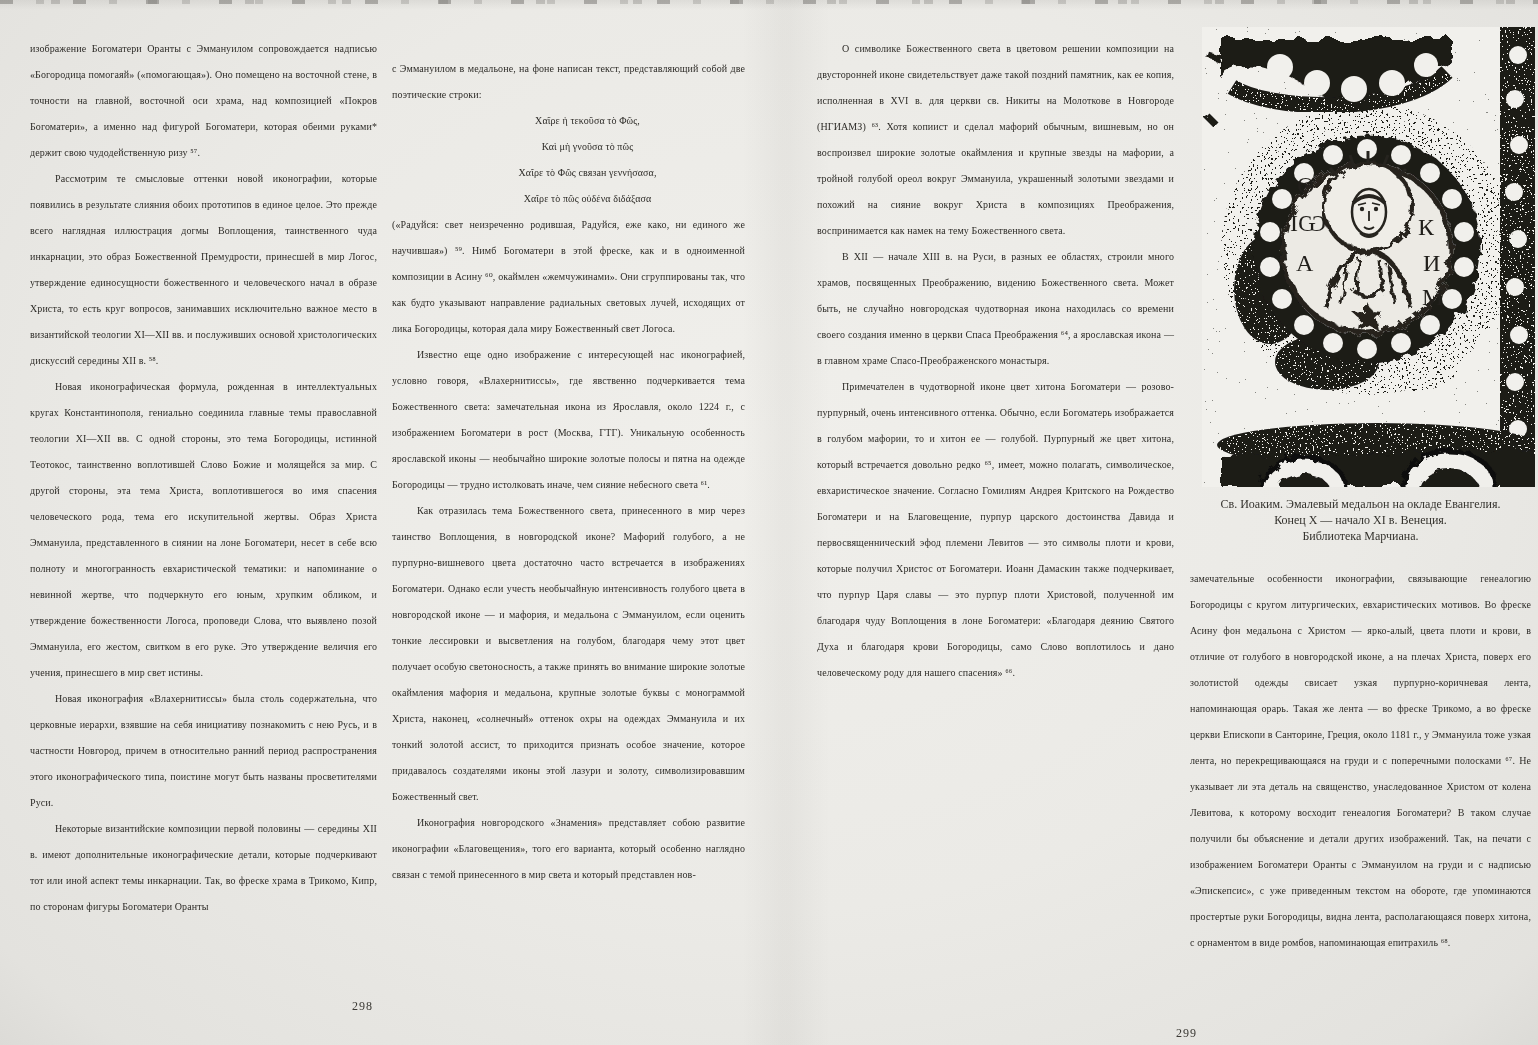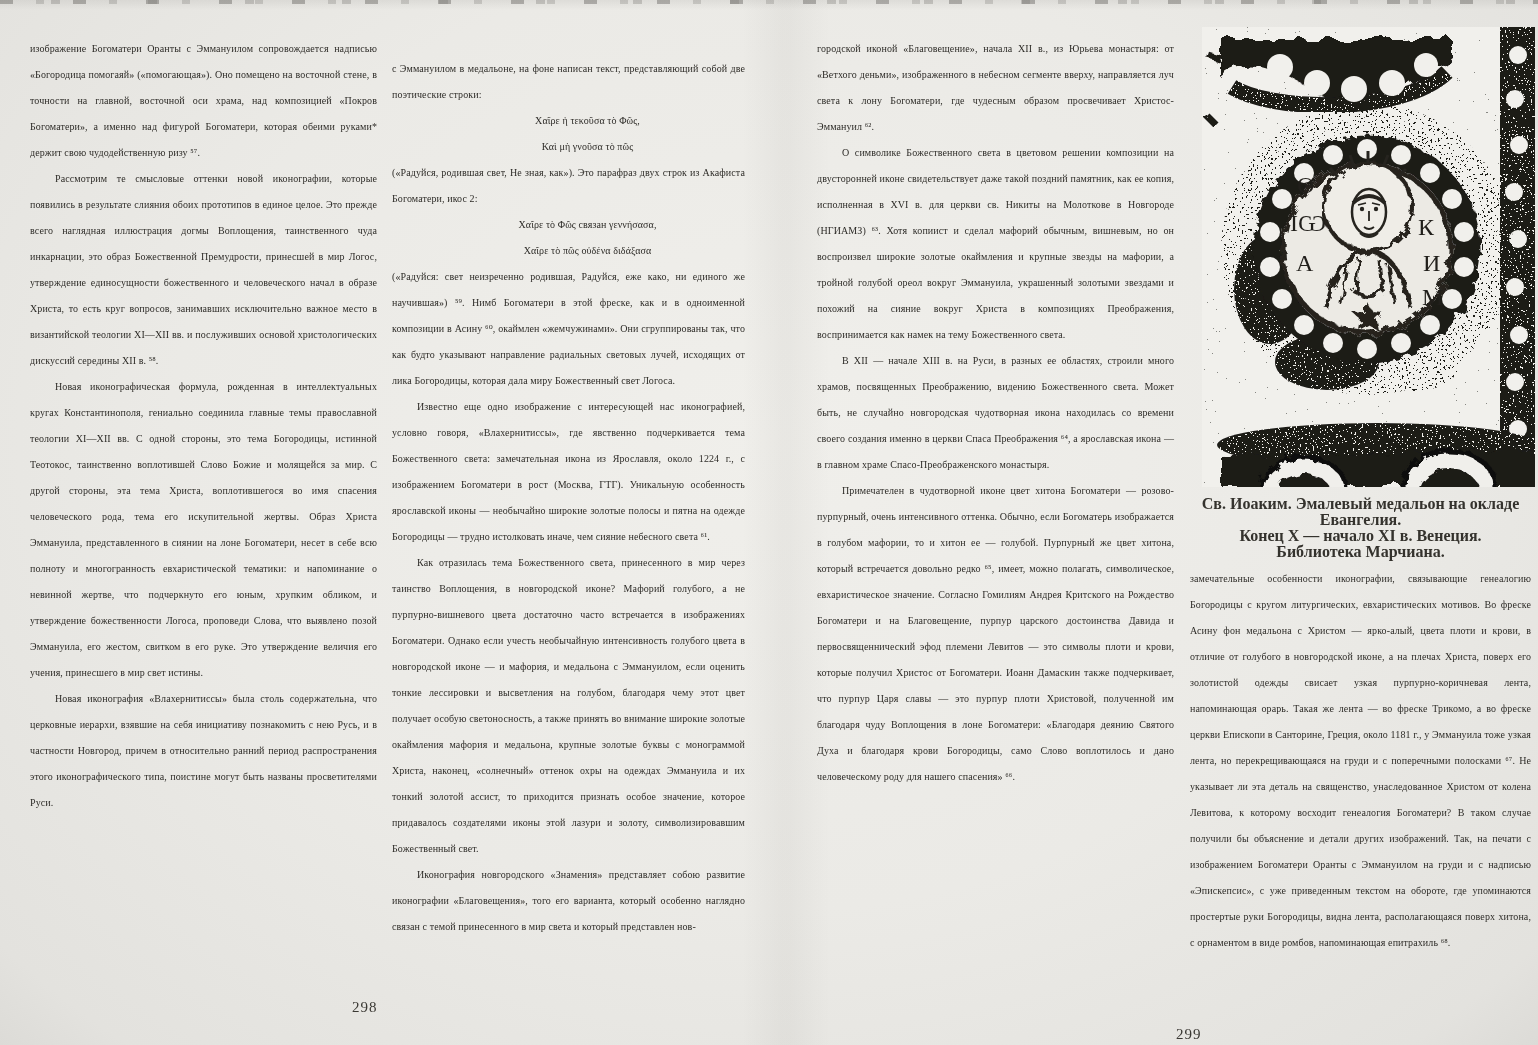--- a/index.html
+++ b/index.html
@@ -25,49 +25,49 @@
     letter-spacing:.1px;
   }
   .col p{margin:0;padding:0;}
   .p-body{text-indent:25px;}
   .p-first{text-indent:0;}
   .p-verse{text-indent:38px;text-align:center;}
   #col-1{left:30px;top:36px;width:347px;}
   #col-2{left:392px;top:36px;width:353px;margin-top:20px;}
   #col-3{left:817px;top:36px;width:357px;}
   #col-4{left:1190px;top:566px;width:341px;}
-  .page-number{position:absolute;font-size:15px;color:#3a3833;letter-spacing:1px;}
+  .page-number{position:absolute;font-size:12px;color:#3a3833;letter-spacing:1px;}
   #pn-left{left:352px;top:999px;}
   #pn-right{left:1176px;top:1006px;margin-top:20px;}
   .figure-wrap{position:absolute;left:1202px;top:27px;width:333px;height:460px;}
   .caption{
     position:absolute;left:1190px;top:496px;width:341px;
-    font-size:16px;line-height:16px;text-align:center;color:#34322d;font-weight:bold;
+    font-size:12px;line-height:16px;text-align:center;color:#34322d;
   }
 </style>
 </head>
 <body>
 
 <div class="spread">
   <div class="top-shade"></div>
   <div class="top-dashes"></div>
   <div class="gutter-shade"></div>
 
   <div>
     <div class="col" id="col-1">
         <p class="p-first">изображение Богоматери Оранты с Эммануилом сопровождается надписью «Богородица помогаяй» («помогающая»). Оно помещено на восточной стене, в точности на главной, восточной оси храма, над композицией «Покров Богоматери», а именно над фигурой Богоматери, которая обеими руками* держит свою чудодейственную ризу ⁵⁷.</p>
         <p class="p-body">Рассмотрим те смысловые оттенки новой иконографии, которые появились в результате слияния обоих прототипов в единое целое. Это прежде всего наглядная иллюстрация догмы Воплощения, таинственного чуда инкарнации, это образ Божественной Премудрости, принесшей в мир Логос, утверждение единосущности божественного и человеческого начал в образе Христа, то есть круг вопросов, занимавших исключительно важное место в византийской теологии XI—XII вв. и послуживших основой христологических дискуссий середины XII в. ⁵⁸.</p>
         <p class="p-body">Новая иконографическая формула, рожденная в интеллектуальных кругах Константинополя, гениально соединила главные темы православной теологии XI—XII вв. С одной стороны, это тема Богородицы, истинной Теотокос, таинственно воплотившей Слово Божие и молящейся за мир. С другой стороны, эта тема Христа, воплотившегося во имя спасения человеческого рода, тема его искупительной жертвы. Образ Христа Эммануила, представленного в сиянии на лоне Богоматери, несет в себе всю полноту и многогранность евхаристической тематики: и напоминание о невинной жертве, что подчеркнуто его юным, хрупким обликом, и утверждение божественности Логоса, проповеди Слова, что выявлено позой Эммануила, его жестом, свитком в его руке. Это утверждение величия его учения, принесшего в мир свет истины.</p>
         <p class="p-body">Новая иконография «Влахернитиссы» была столь содержательна, что церковные иерархи, взявшие на себя инициативу познакомить с нею Русь, и в частности Новгород, причем в относительно ранний период распространения этого иконографического типа, поистине могут быть названы просветителями Руси.</p>
+        <p class="p-body">Некоторые византийские композиции первой половины — середины XII в. имеют дополнительные иконографические детали, которые подчеркивают тот или иной аспект темы инкарнации. Так, во фреске храма в Трикомо, Кипр, по сторонам фигуры Богоматери Оранты</p>
       </div>
     <div class="col" id="col-2">
         <p class="p-first">с Эммануилом в медальоне, на фоне написан текст, представляющий собой две поэтические строки:</p>
         <p class="p-verse">Χαῖρε ἡ τεκοῦσα τὸ Φῶς,</p>
         <p class="p-verse">Καὶ μὴ γνοῦσα τὸ πῶς</p>
-        <p class="p-first">(«Радуйся, родившая свет, Не зная, как»). Это парафраз двух строк из Акафиста Богоматери, икос 2:</p>
         <p class="p-verse">Χαῖρε τὸ Φῶς связан γεννήσασα,</p>
         <p class="p-verse">Χαῖρε τὸ πῶς οὐδένα διδάξασα</p>
         <p class="p-first">(«Радуйся: свет неизреченно родившая, Радуйся, еже како, ни единого же научившая») ⁵⁹. Нимб Богоматери в этой фреске, как и в одноименной композиции в Асину ⁶⁰, окаймлен «жемчужинами». Они сгруппированы так, что как будто указывают направление радиальных световых лучей, исходящих от лика Богородицы, которая дала миру Божественный свет Логоса.</p>
         <p class="p-body">Известно еще одно изображение с интересующей нас иконографией, условно говоря, «Влахернитиссы», где явственно подчеркивается тема Божественного света: замечательная икона из Ярославля, около 1224 г., с изображением Богоматери в рост (Москва, ГТГ). Уникальную особенность ярославской иконы — необычайно широкие золотые полосы и пятна на одежде Богородицы — трудно истолковать иначе, чем сияние небесного света ⁶¹.</p>
         <p class="p-body">Как отразилась тема Божественного света, принесенного в мир через таинство Воплощения, в новгородской иконе? Мафорий голубого, а не пурпурно-вишневого цвета достаточно часто встречается в изображениях Богоматери. Однако если учесть необычайную интенсивность голубого цвета в новгородской иконе — и мафория, и медальона с Эммануилом, если оценить тонкие лессировки и высветления на голубом, благодаря чему этот цвет получает особую светоносность, а также принять во внимание широкие золотые окаймления мафория и медальона, крупные золотые буквы с монограммой Христа, наконец, «солнечный» оттенок охры на одеждах Эммануила и их тонкий золотой ассист, то приходится признать особое значение, которое придавалось создателями иконы этой лазури и золоту, символизировавшим Божественный свет.</p>
         <p class="p-body">Иконография новгородского «Знамения» представляет собою развитие иконографии «Благовещения», того его варианта, который особенно наглядно связан с темой принесенного в мир света и который представлен нов-</p>
       </div>
     <div class="page-number" id="pn-left">298</div>
   </div>
 
@@ -213,21 +213,20 @@
       </svg>
     </div>
 
     <div class="caption">
       <div>Св. Иоаким. Эмалевый медальон на окладе Евангелия.</div>
       <div>Конец X — начало XI в. Венеция.</div>
       <div>Библиотека Марчиана.</div>
     </div>
 
     <div class="col" id="col-3">
-        <p class="p-first">городской иконой «Благовещение», начала XII в., из Юрьева монастыря: от «Ветхого деньми», изображенного в небесном сегменте вверху, направляется луч света к лону Богоматери, где чудесным образом просвечивает Христос-Эммануил ⁶².</p>
         <p class="p-body">О символике Божественного света в цветовом решении композиции на двусторонней иконе свидетельствует даже такой поздний памятник, как ее копия, исполненная в XVI в. для церкви св. Никиты на Молоткове в Новгороде (НГИАМЗ) ⁶³. Хотя копиист и сделал мафорий обычным, вишневым, но он воспроизвел широкие золотые окаймления и крупные звезды на мафории, а тройной голубой ореол вокруг Эммануила, украшенный золотыми звездами и похожий на сияние вокруг Христа в композициях Преображения, воспринимается как намек на тему Божественного света.</p>
         <p class="p-body">В XII — начале XIII в. на Руси, в разных ее областях, строили много храмов, посвященных Преображению, видению Божественного света. Может быть, не случайно новгородская чудотворная икона находилась со времени своего создания именно в церкви Спаса Преображения ⁶⁴, а ярославская икона — в главном храме Спасо-Преображенского монастыря.</p>
         <p class="p-body">Примечателен в чудотворной иконе цвет хитона Богоматери — розово-пурпурный, очень интенсивного оттенка. Обычно, если Богоматерь изображается в голубом мафории, то и хитон ее — голубой. Пурпурный же цвет хитона, который встречается довольно редко ⁶⁵, имеет, можно полагать, символическое, евхаристическое значение. Согласно Гомилиям Андрея Критского на Рождество Богоматери и на Благовещение, пурпур царского достоинства Давида и первосвященнический эфод племени Левитов — это символы плоти и крови, которые получил Христос от Богоматери. Иоанн Дамаскин также подчеркивает, что пурпур Царя славы — это пурпур плоти Христовой, полученной им благодаря чуду Воплощения в лоне Богоматери: «Благодаря деянию Святого Духа и благодаря крови Богородицы, само Слово воплотилось и дано человеческому роду для нашего спасения» ⁶⁶.</p>
       </div>
     <div class="col" id="col-4">
         <p class="p-first">замечательные особенности иконографии, связывающие генеалогию Богородицы с кругом литургических, евхаристических мотивов. Во фреске Асину фон медальона с Христом — ярко-алый, цвета плоти и крови, в отличие от голубого в новгородской иконе, а на плечах Христа, поверх его золотистой одежды свисает узкая пурпурно-коричневая лента, напоминающая орарь. Такая же лента — во фреске Трикомо, а во фреске церкви Епископи в Санторине, Греция, около 1181 г., у Эммануила тоже узкая лента, но перекрещивающаяся на груди и с поперечными полосками ⁶⁷. Не указывает ли эта деталь на священство, унаследованное Христом от колена Левитова, к которому восходит генеалогия Богоматери? В таком случае получили бы объяснение и детали других изображений. Так, на печати с изображением Богоматери Оранты с Эммануилом на груди и с надписью «Эпискепсис», с уже приведенным текстом на обороте, где упоминаются простертые руки Богородицы, видна лента, располагающаяся поверх хитона, с орнаментом в виде ромбов, напоминающая епитрахиль ⁶⁸.</p>
       </div>
     <div class="page-number" id="pn-right">299</div>
   </div>
 </div>

